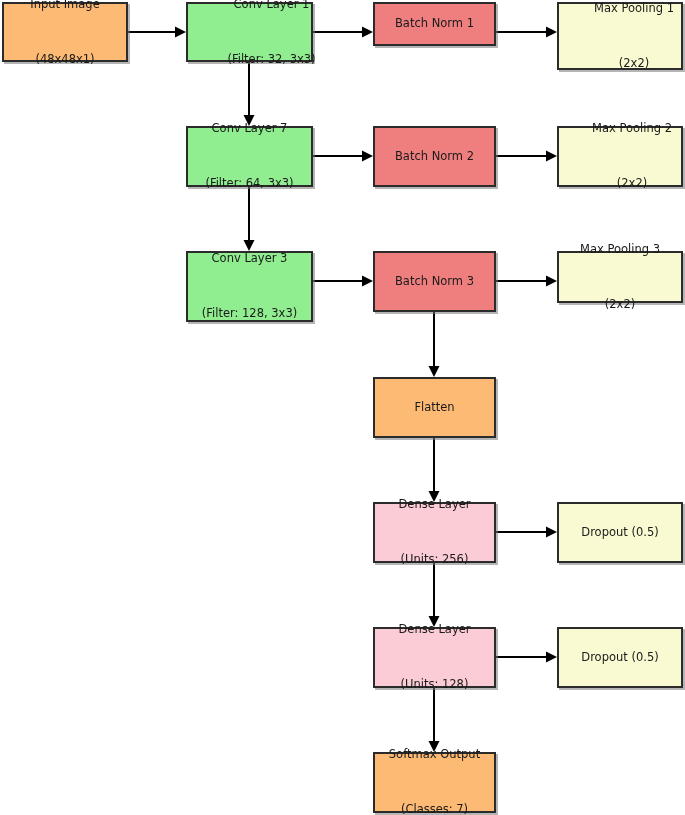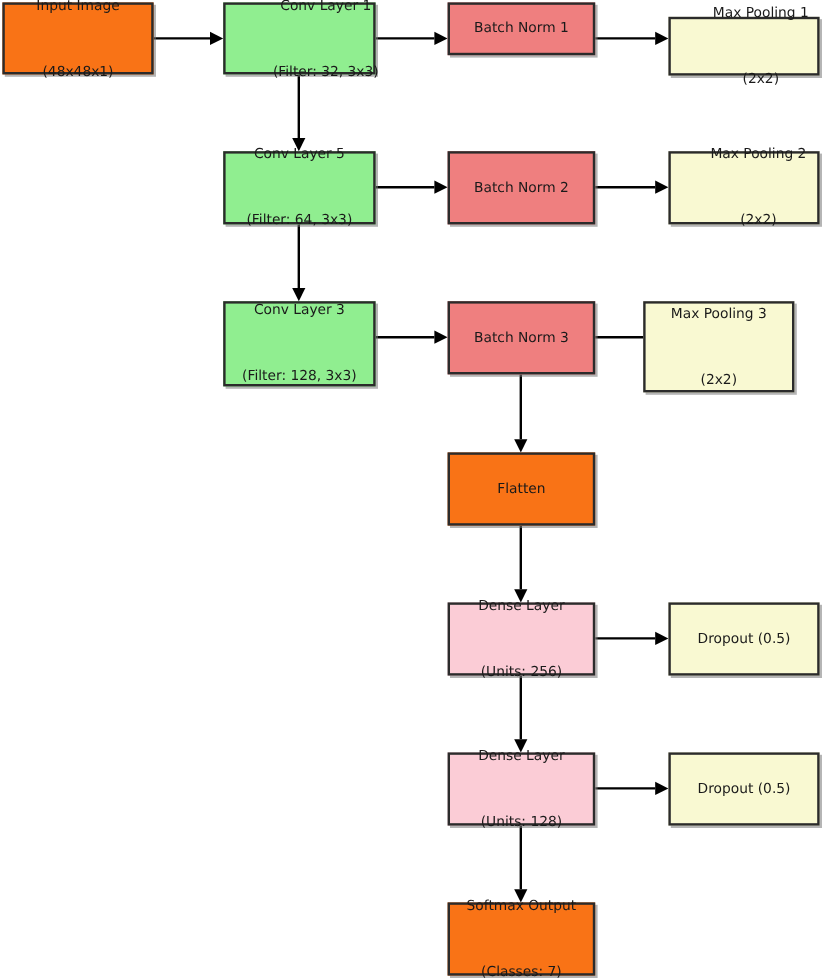--- a/index.html
+++ b/index.html
@@ -37,21 +37,21 @@
     text-align: center;
     font-size: 11.5px;
     line-height: 1.35;
     color: #1a1a1a;
     box-shadow: 2px 2px 0 0 rgba(120,120,120,0.55);
     z-index: 2;
   }
   .node .line1 { display: block; white-space: nowrap; }
   .node .line2 { display: block; white-space: nowrap; margin-top: 39px; }
   .node .line2:empty { display: none; }
-  .fill-blue   { background: #f97316; }
+  .fill-blue   { background: #fdba74; }
   .fill-green  { background: #90ee90; }
   .fill-salmon { background: #ef7f7f; }
   .fill-cream  { background: #f9f9d2; }
   .fill-pink   { background: #fbccd6; }
 </style>
 </head>
 <body>
 
 <div id="diagram-canvas">
   <svg id="edge-layer" viewBox="0 0 685 815" xmlns="http://www.w3.org/2000/svg">
@@ -121,43 +121,43 @@
         <span class="line1">Input Image</span>
         <span class="line2">(48x48x1)</span>
       </div>
       <div class="node fill-green" style="left: 186px; top: 2px; width: 127px; height: 60px; padding-left: 44px;">
         <span class="line1">Conv Layer 1</span>
         <span class="line2">(Filter: 32, 3x3)</span>
       </div>
       <div class="node fill-salmon" style="left: 373px; top: 2px; width: 123px; height: 44px;">
         <span class="line1">Batch Norm 1</span>
       </div>
-      <div class="node fill-cream" style="left: 557px; top: 14px; width: 126px; height: 49px; padding-left: 28px;">
+      <div class="node fill-cream" style="left: 557px; top: 2px; width: 126px; height: 68px; padding-left: 28px;">
         <span class="line1">Max Pooling 1</span>
         <span class="line2">(2x2)</span>
       </div>
       <div class="node fill-green" style="left: 186px; top: 126px; width: 127px; height: 61px;">
-        <span class="line1">Conv Layer 5</span>
+        <span class="line1">Conv Layer 7</span>
         <span class="line2">(Filter: 64, 3x3)</span>
       </div>
       <div class="node fill-salmon" style="left: 373px; top: 126px; width: 123px; height: 61px;">
         <span class="line1">Batch Norm 2</span>
       </div>
       <div class="node fill-cream" style="left: 557px; top: 126px; width: 126px; height: 61px; padding-left: 24px;">
         <span class="line1">Max Pooling 2</span>
         <span class="line2">(2x2)</span>
       </div>
       <div class="node fill-green" style="left: 186px; top: 251px; width: 127px; height: 71px;">
         <span class="line1">Conv Layer 3</span>
         <span class="line2">(Filter: 128, 3x3)</span>
       </div>
       <div class="node fill-salmon" style="left: 373px; top: 251px; width: 123px; height: 61px;">
         <span class="line1">Batch Norm 3</span>
       </div>
-      <div class="node fill-cream" style="left: 536px; top: 251px; width: 126px; height: 76px;">
+      <div class="node fill-cream" style="left: 557px; top: 251px; width: 126px; height: 52px;">
         <span class="line1">Max Pooling 3</span>
         <span class="line2">(2x2)</span>
       </div>
       <div class="node fill-blue" style="left: 373px; top: 377px; width: 123px; height: 61px;">
         <span class="line1">Flatten</span>
       </div>
       <div class="node fill-pink" style="left: 373px; top: 502px; width: 123px; height: 61px;">
         <span class="line1">Dense Layer</span>
         <span class="line2">(Units: 256)</span>
       </div>

